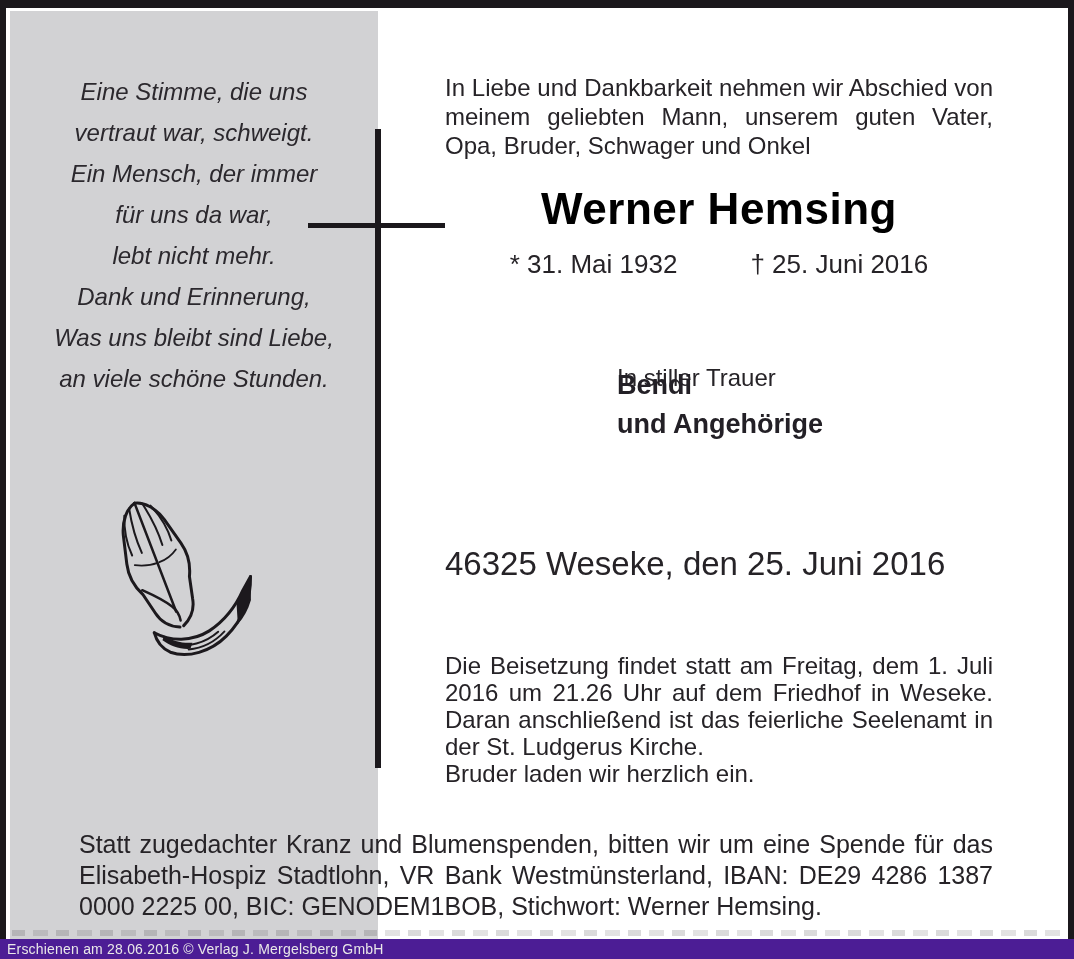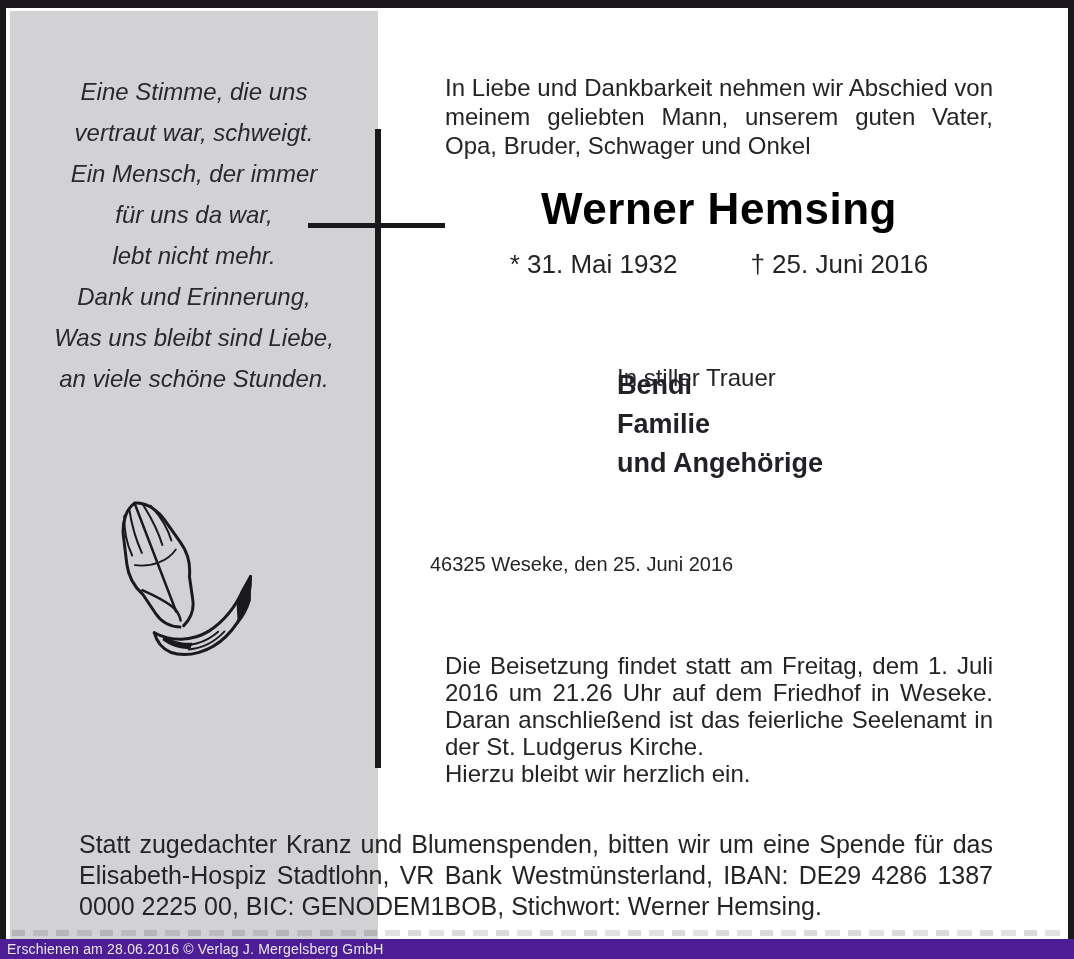--- a/index.html
+++ b/index.html
@@ -45,21 +45,21 @@
     text-align:center;font-size:44px;font-weight:bold;line-height:62px;
     letter-spacing:.5px;color:#000000;
   }
   .dates-row{
     position:absolute;left:445px;top:249px;width:548px;
     display:flex;justify-content:center;gap:73px;
     font-size:26px;line-height:30px;
   }
   .mourning-header{position:absolute;left:617px;top:327px;font-size:24px;line-height:30px;margin-top:36px;}
   .mourners{position:absolute;left:617px;top:366px;font-size:27px;font-weight:bold;line-height:39px;color:#232026;}
-  .place-date{position:absolute;left:430px;top:549px;font-size:20px;line-height:30px;}
+  .place-date{position:absolute;left:445px;top:549px;font-size:33px;line-height:30px;}
   .funeral-block{position:absolute;left:445px;top:652px;width:548px;font-size:24px;line-height:27px;}
   .funeral-info{text-align:justify;text-align-last:left;}
   .donation{
     position:absolute;left:79px;top:829px;width:914px;
     font-size:25px;line-height:31px;
     text-align:justify;text-align-last:left;
   }
   
   .crop-artifact{
     position:absolute;left:12px;top:930px;width:1050px;height:6px;
@@ -132,29 +132,28 @@
 
   <div class="dates-row">
     <span>* 31. Mai 1932</span>
     <span>† 25. Juni 2016</span>
   </div>
 
   <div class="mourning-header">In stiller Trauer</div>
 
   <div class="mourners">
     <div>Bendi</div>
-    <div>Familie</div>
     <div>und Angehörige</div>
   </div>
 
   <div class="place-date">46325 Weseke, den 25. Juni 2016</div>
 
   <div class="funeral-block">
     <div class="funeral-info">Die Beisetzung findet statt am Freitag, dem 1. Juli 2016 um 21.26 Uhr auf dem Friedhof in Weseke. Daran anschließend ist das feierliche Seelenamt in der St. Ludgerus Kirche.</div>
-    <div>Hierzu bleibt wir herzlich ein.</div>
+    <div>Bruder laden wir herzlich ein.</div>
   </div>
 
   <div class="donation">Statt zugedachter Kranz und Blumenspenden, bitten wir um eine Spende für das Elisabeth-Hospiz Stadtlohn, VR Bank Westmünsterland, IBAN: DE29 4286 1387 0000 2225 00, BIC: GENODEM1BOB, Stichwort: Werner Hemsing.</div>
 
   <div class="crop-artifact"></div>
 
   <div class="footer-bar">
     <span class="footer-text">Erschienen am 28.06.2016 © Verlag J. Mergelsberg GmbH</span>
   </div>
 

